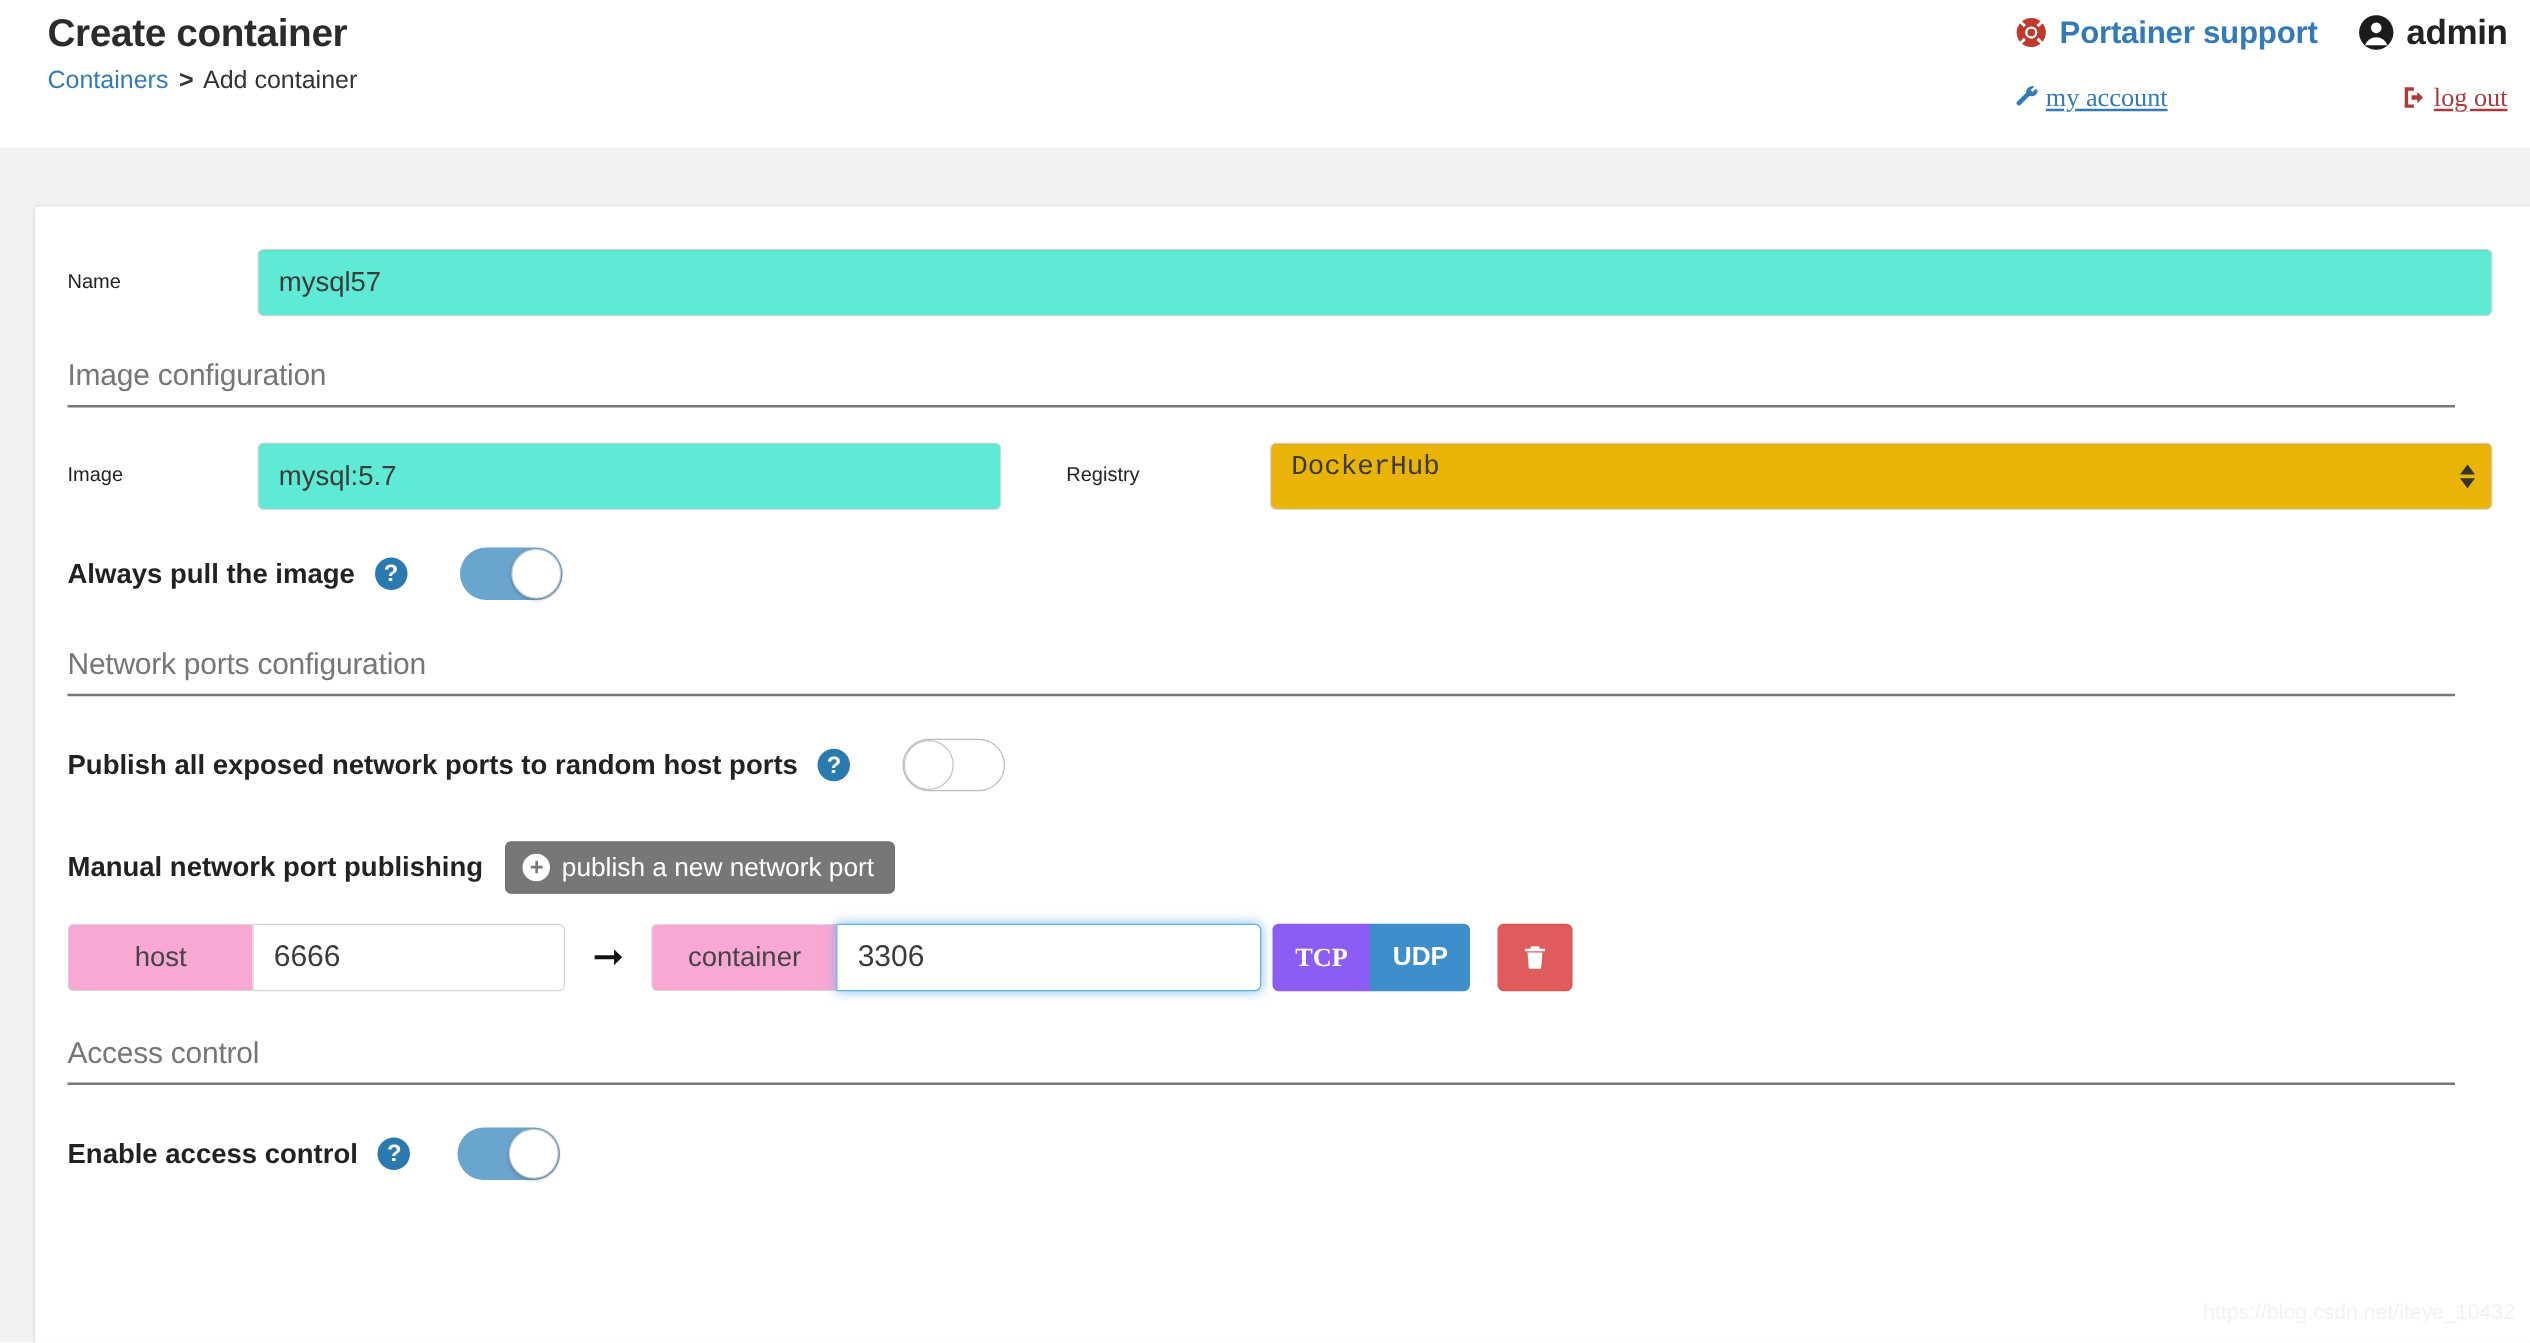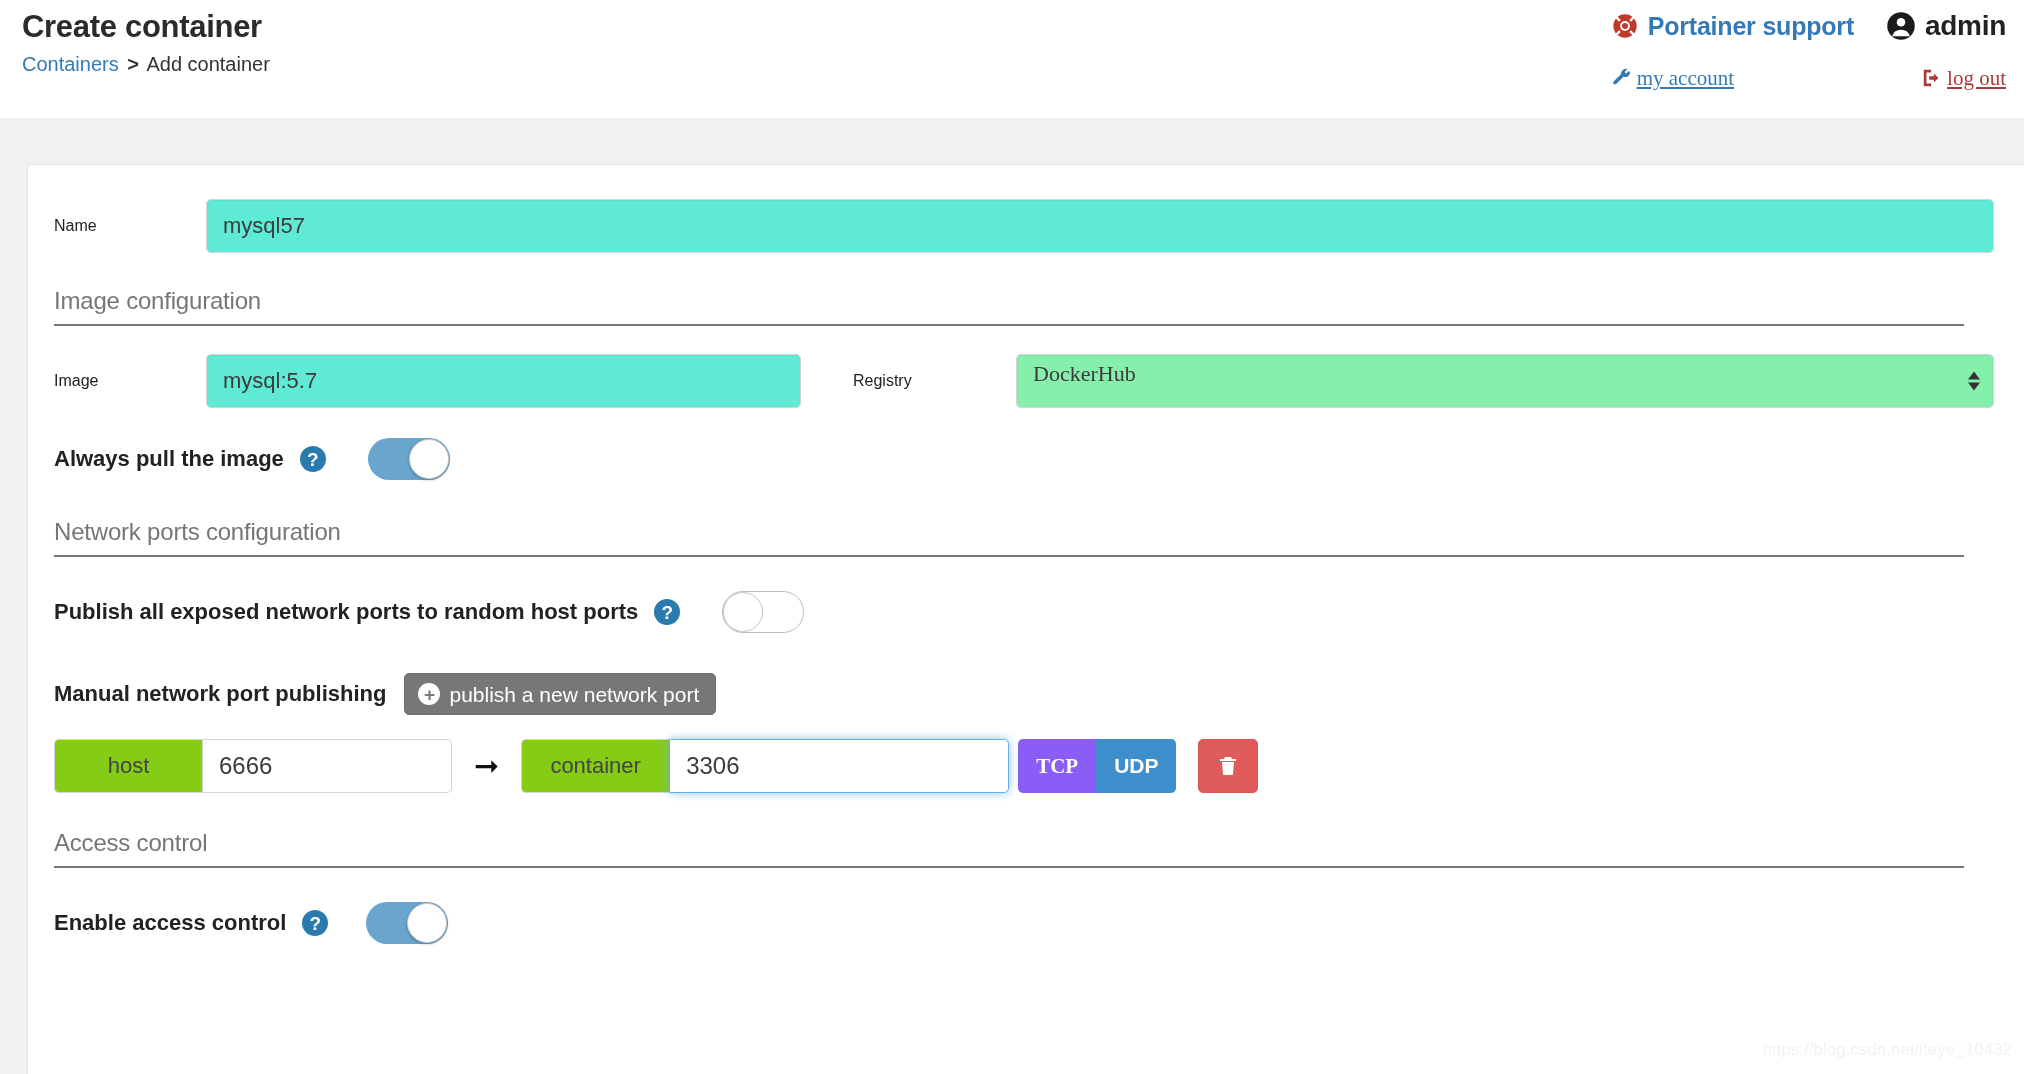--- a/index.html
+++ b/index.html
@@ -11,21 +11,21 @@
     overflow: hidden;
   }
 
   
   .page-header {
     position: relative;
     height: 118px;
     background: #ffffff;
     padding: 14px 0 0 0;
   }
-  .header-left { position: absolute; left: 22px; top: 8px; }
+  .header-left { position: absolute; left: 38px; top: 8px; }
   .page-title {
     font-size: 31px;
     font-weight: bold;
     color: #2b2b2b;
     letter-spacing: -0.3px;
     line-height: 1.25;
     margin: 0;
   }
   .breadcrumb {
     font-size: 20px;
@@ -148,25 +148,25 @@
     box-shadow: inset 0 1px 1px rgba(0,0,0,0.045);
   }
   .input-name  { flex: 1; }
   .input-image { width: 595px; }
 
   .select-input {
     width: 100%;
     height: 54px;
     border: 1px solid #d5d5d5;
     border-radius: 5px;
-    background: #86efac;
+    background: #eab308;
     font-size: 22px;
     color: #3b3b3b;
     padding: 0 40px 16px 16px;
-    font-family: Liberation Serif, serif;
+    font-family: Liberation Mono, monospace;
     outline: none;
     appearance: none;
     -webkit-appearance: none;
     box-shadow: inset 0 1px 1px rgba(0,0,0,0.045);
   }
   .select-wrap { position: relative; flex: 1; }
   .select-arrows {
     position: absolute;
     right: 14px; top: 50%;
     transform: translateY(-50%);
@@ -302,21 +302,21 @@
     margin-top: 24px;
     gap: 0;
   }
   .input-group { display: flex; align-items: stretch; }
   .ig-addon {
     display: flex;
     align-items: center;
     justify-content: center;
     min-width: 148px;
     height: 54px;
-    background: #84cc16;
+    background: #f9a8d4;
     border: 1px solid #d5d5d5;
     border-right: none;
     border-top-left-radius: 5px;
     border-bottom-left-radius: 5px;
     font-size: 22px;
     color: #444444;
     padding: 0 16px;
   }
   .ig-input {
     height: 54px;

